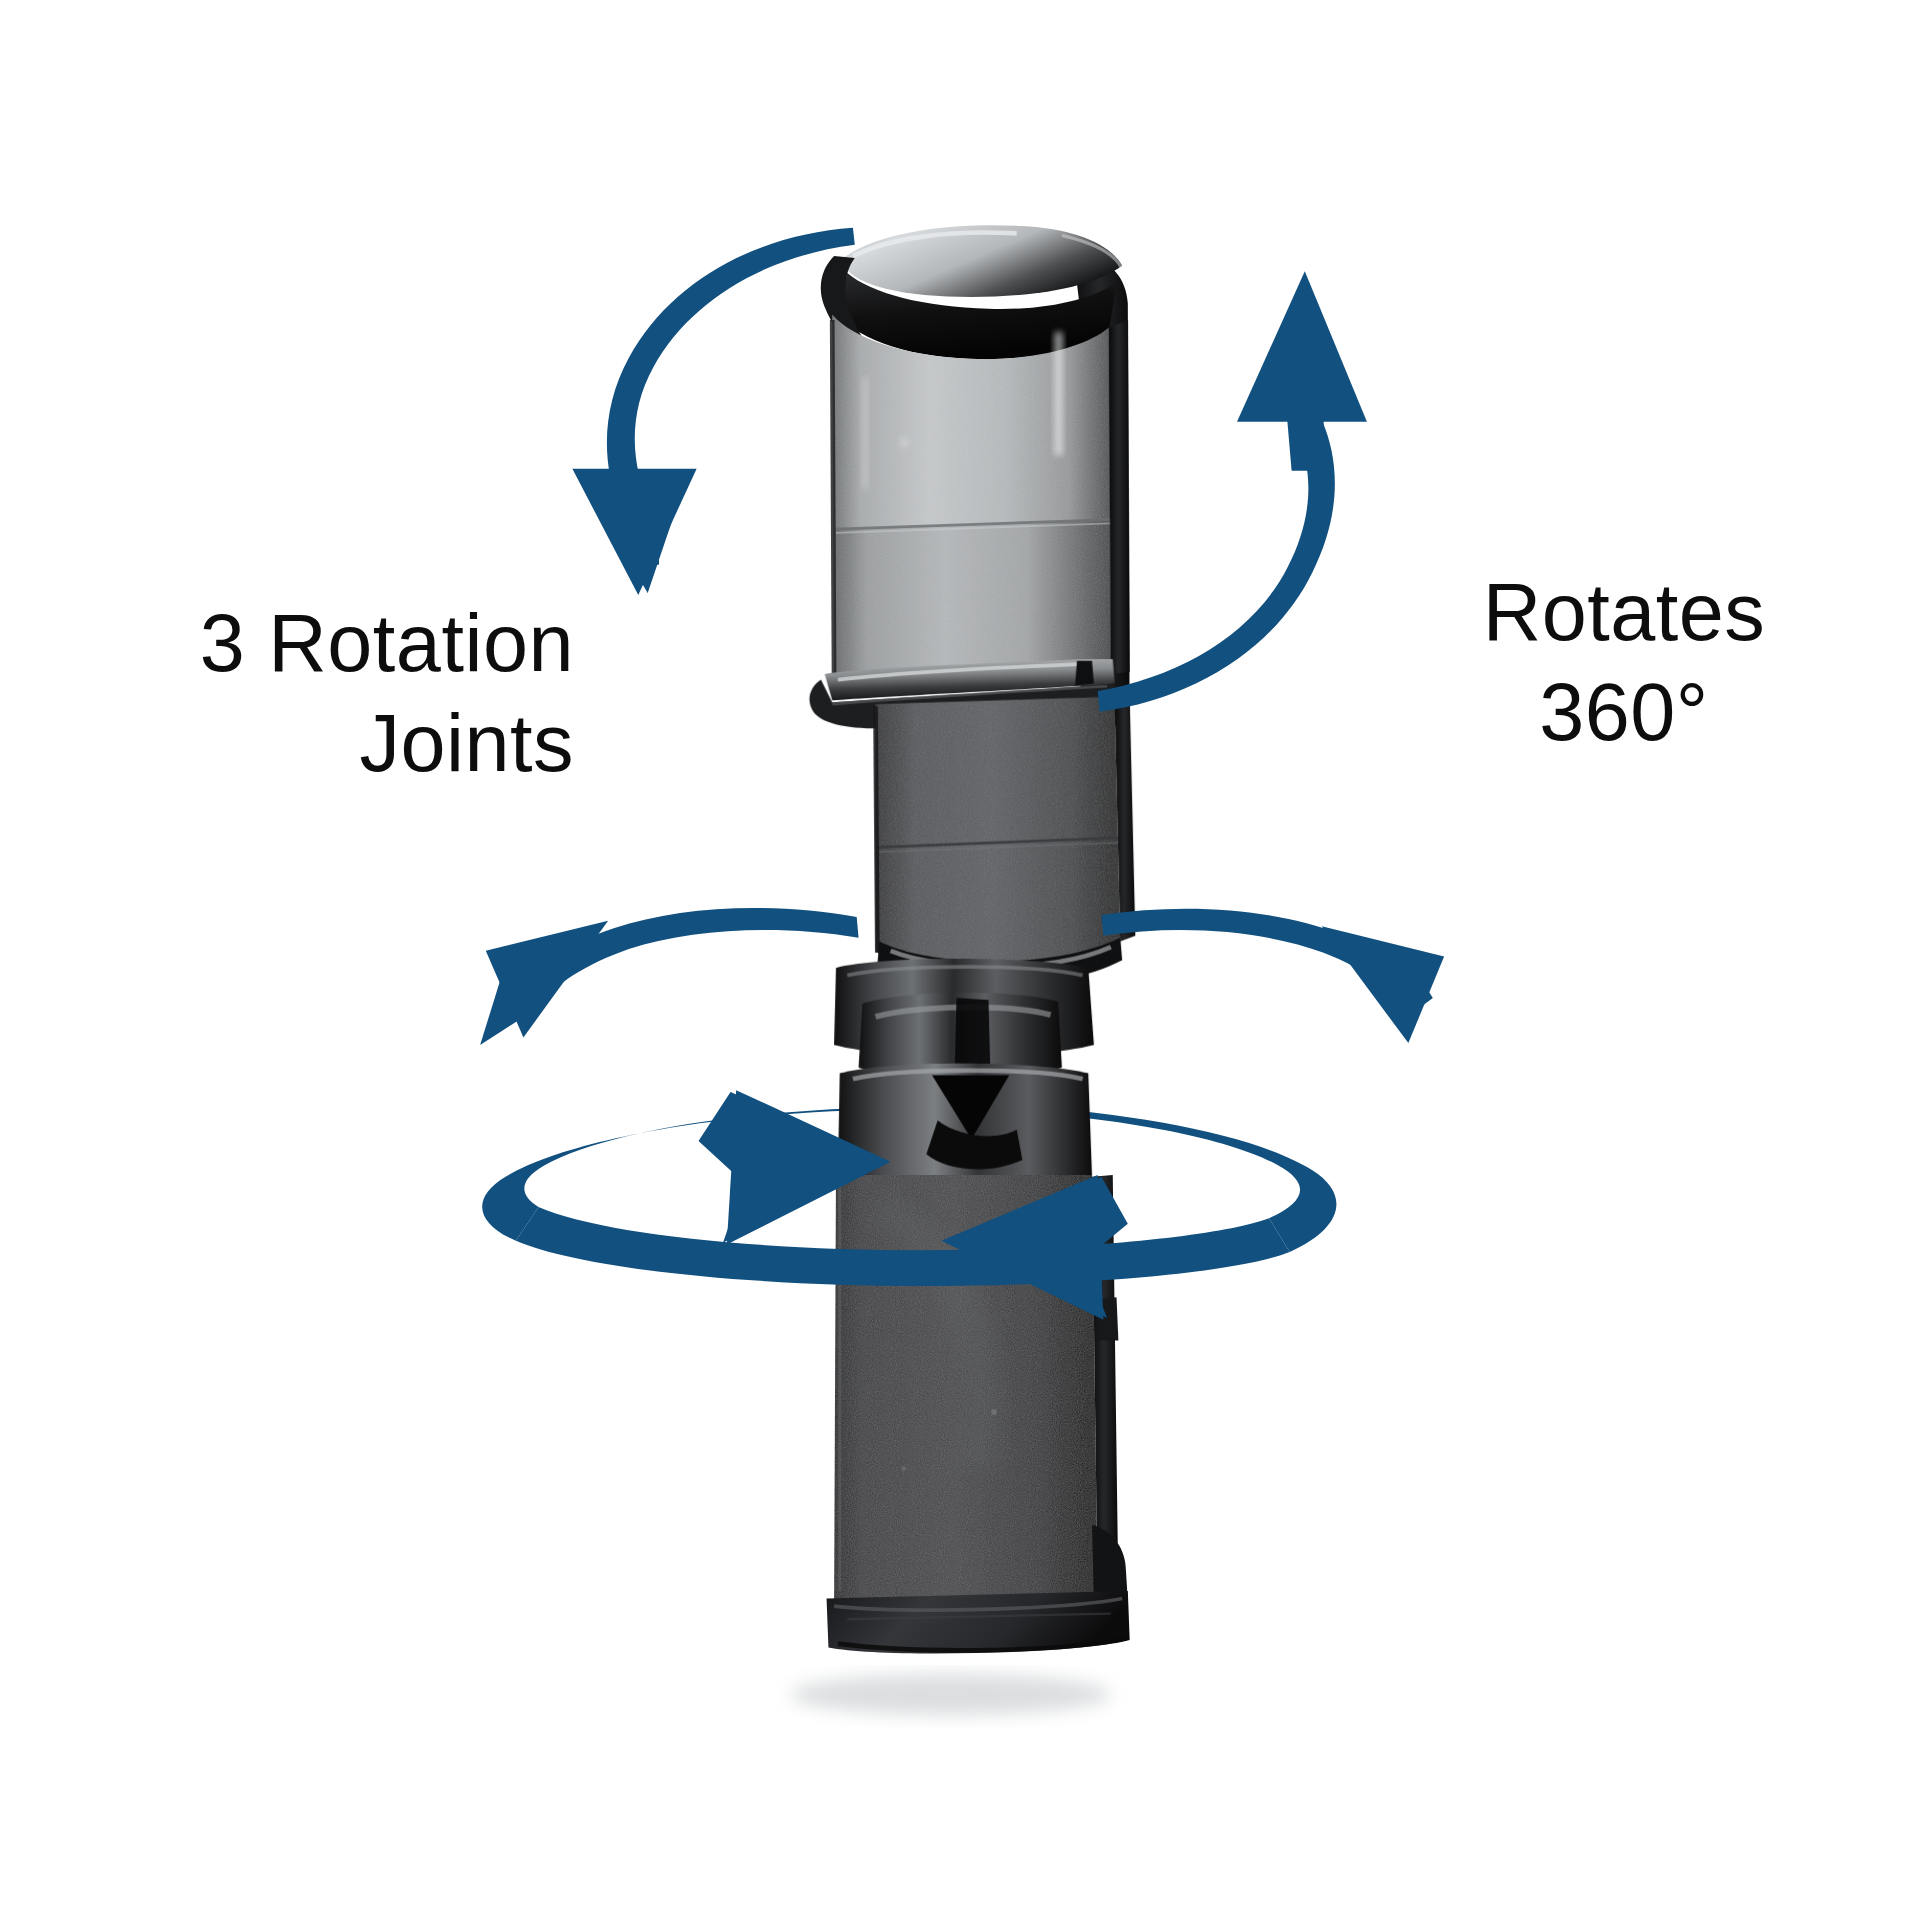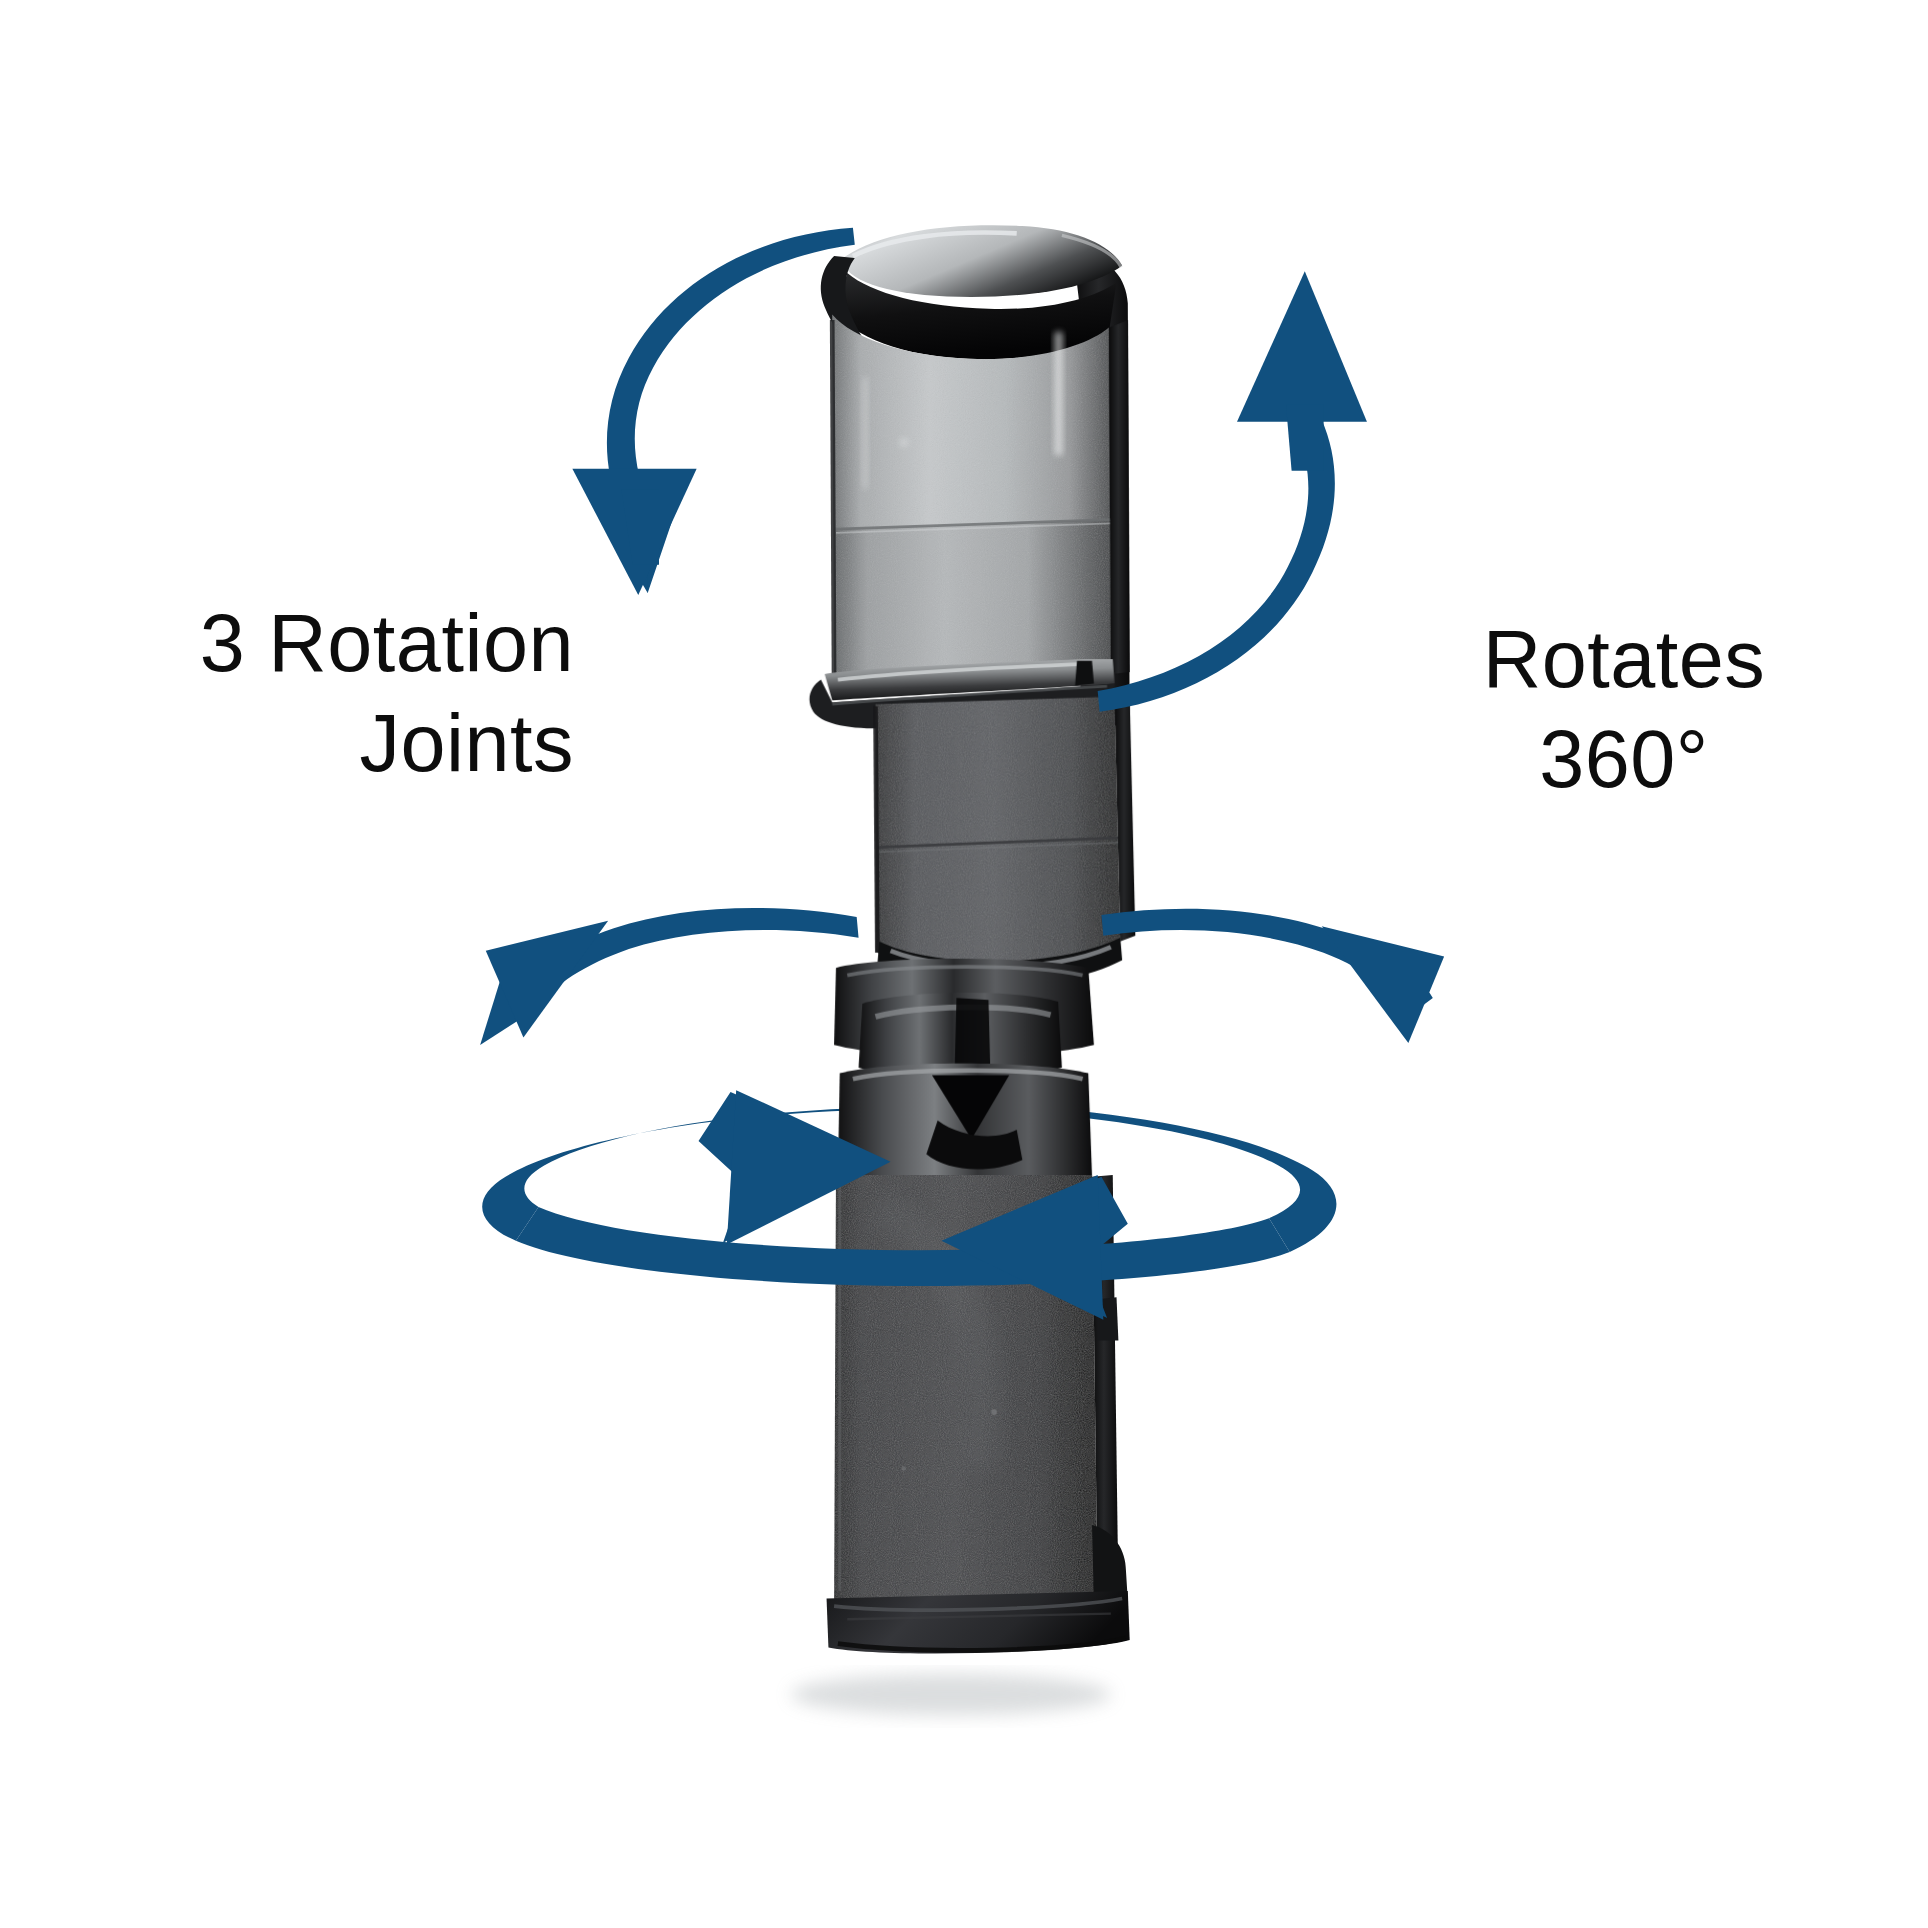--- a/index.html
+++ b/index.html
@@ -30,21 +30,21 @@
     white-space: pre-line;
   }
   #caption-left {
     left: 56px;
     top: 593px;
     width: 518px;
     text-align: right;
   }
   #caption-right {
     left: 1370px;
-    top: 609px;
+    top: 562px;
     width: 508px;
     text-align: center;
   }
 
   
   .layer {
     position: absolute;
     left: 0;
     top: 0;
     width: 1928px;

